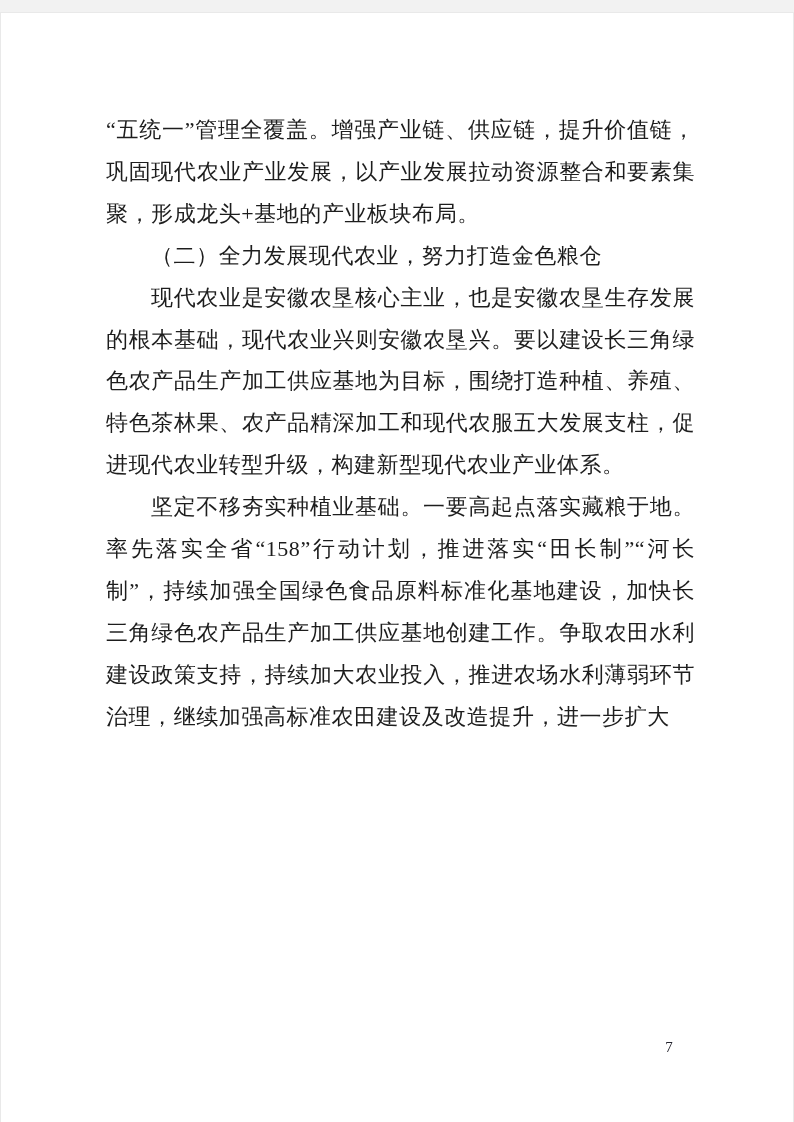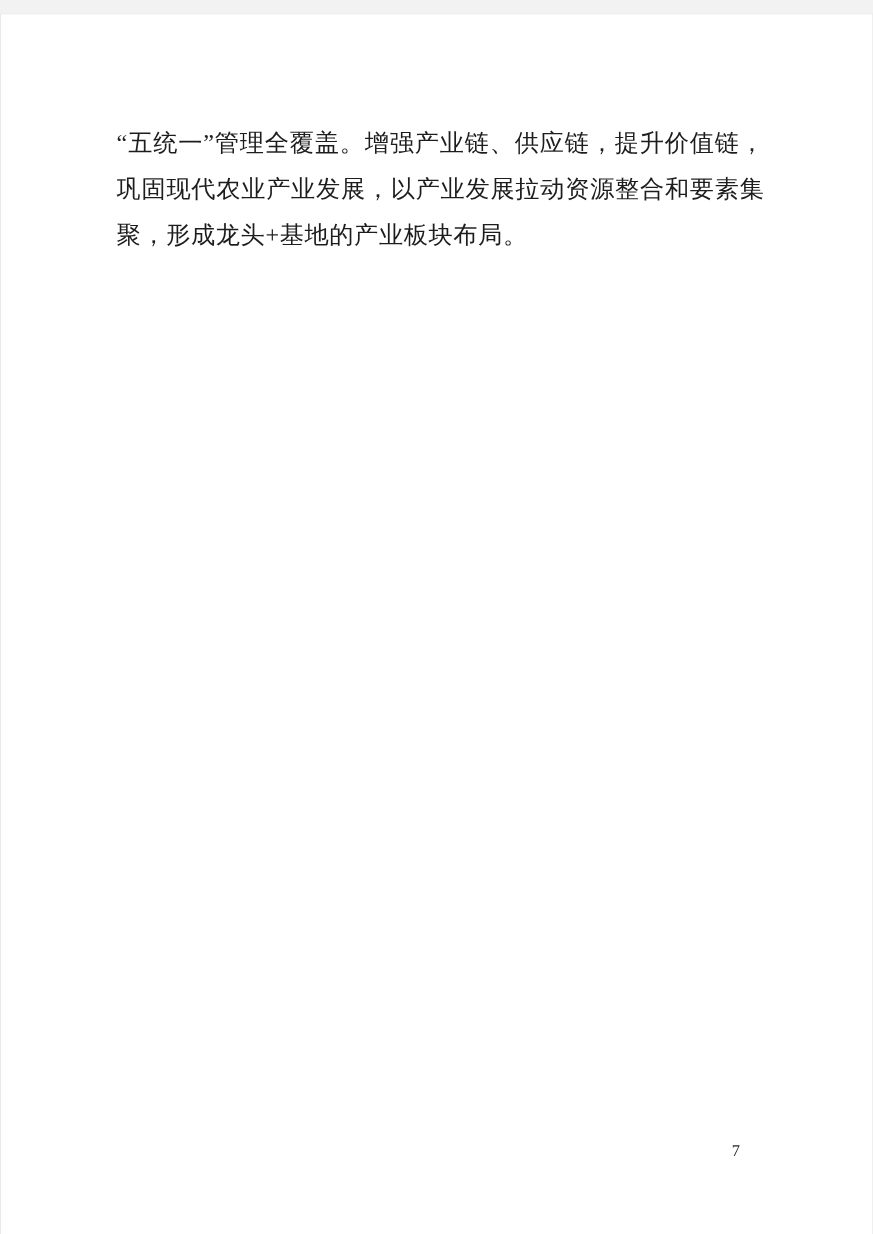--- a/index.html
+++ b/index.html
@@ -49,15 +49,18 @@
     color: #22222c;
     font-family: "Liberation Serif", "DejaVu Serif", serif;
   }
 </style>
 </head>
 <body>
 
 <div class="page">
   <div class="doc-body">
     <p>“五统一”管理全覆盖。增强产业链、供应链，提升价值链，巩固现代农业产业发展，以产业发展拉动资源整合和要素集聚，形成龙头+基地的产业板块布局。</p>
+    <p class="indent">（二）全力发展现代农业，努力打造金色粮仓</p>
+    <p class="indent">现代农业是安徽农垦核心主业，也是安徽农垦生存发展的根本基础，现代农业兴则安徽农垦兴。要以建设长三角绿色农产品生产加工供应基地为目标，围绕打造种植、养殖、特色茶林果、农产品精深加工和现代农服五大发展支柱，促进现代农业转型升级，构建新型现代农业产业体系。</p>
+    <p class="indent">坚定不移夯实种植业基础。一要高起点落实藏粮于地。率先落实全省“158”行动计划，推进落实“田长制”“河长制”，持续加强全国绿色食品原料标准化基地建设，加快长三角绿色农产品生产加工供应基地创建工作。争取农田水利建设政策支持，持续加大农业投入，推进农场水利薄弱环节治理，继续加强高标准农田建设及改造提升，进一步扩大</p>
   </div>
   <div class="page-number">7</div>
 </div>
 
 </body></html>

